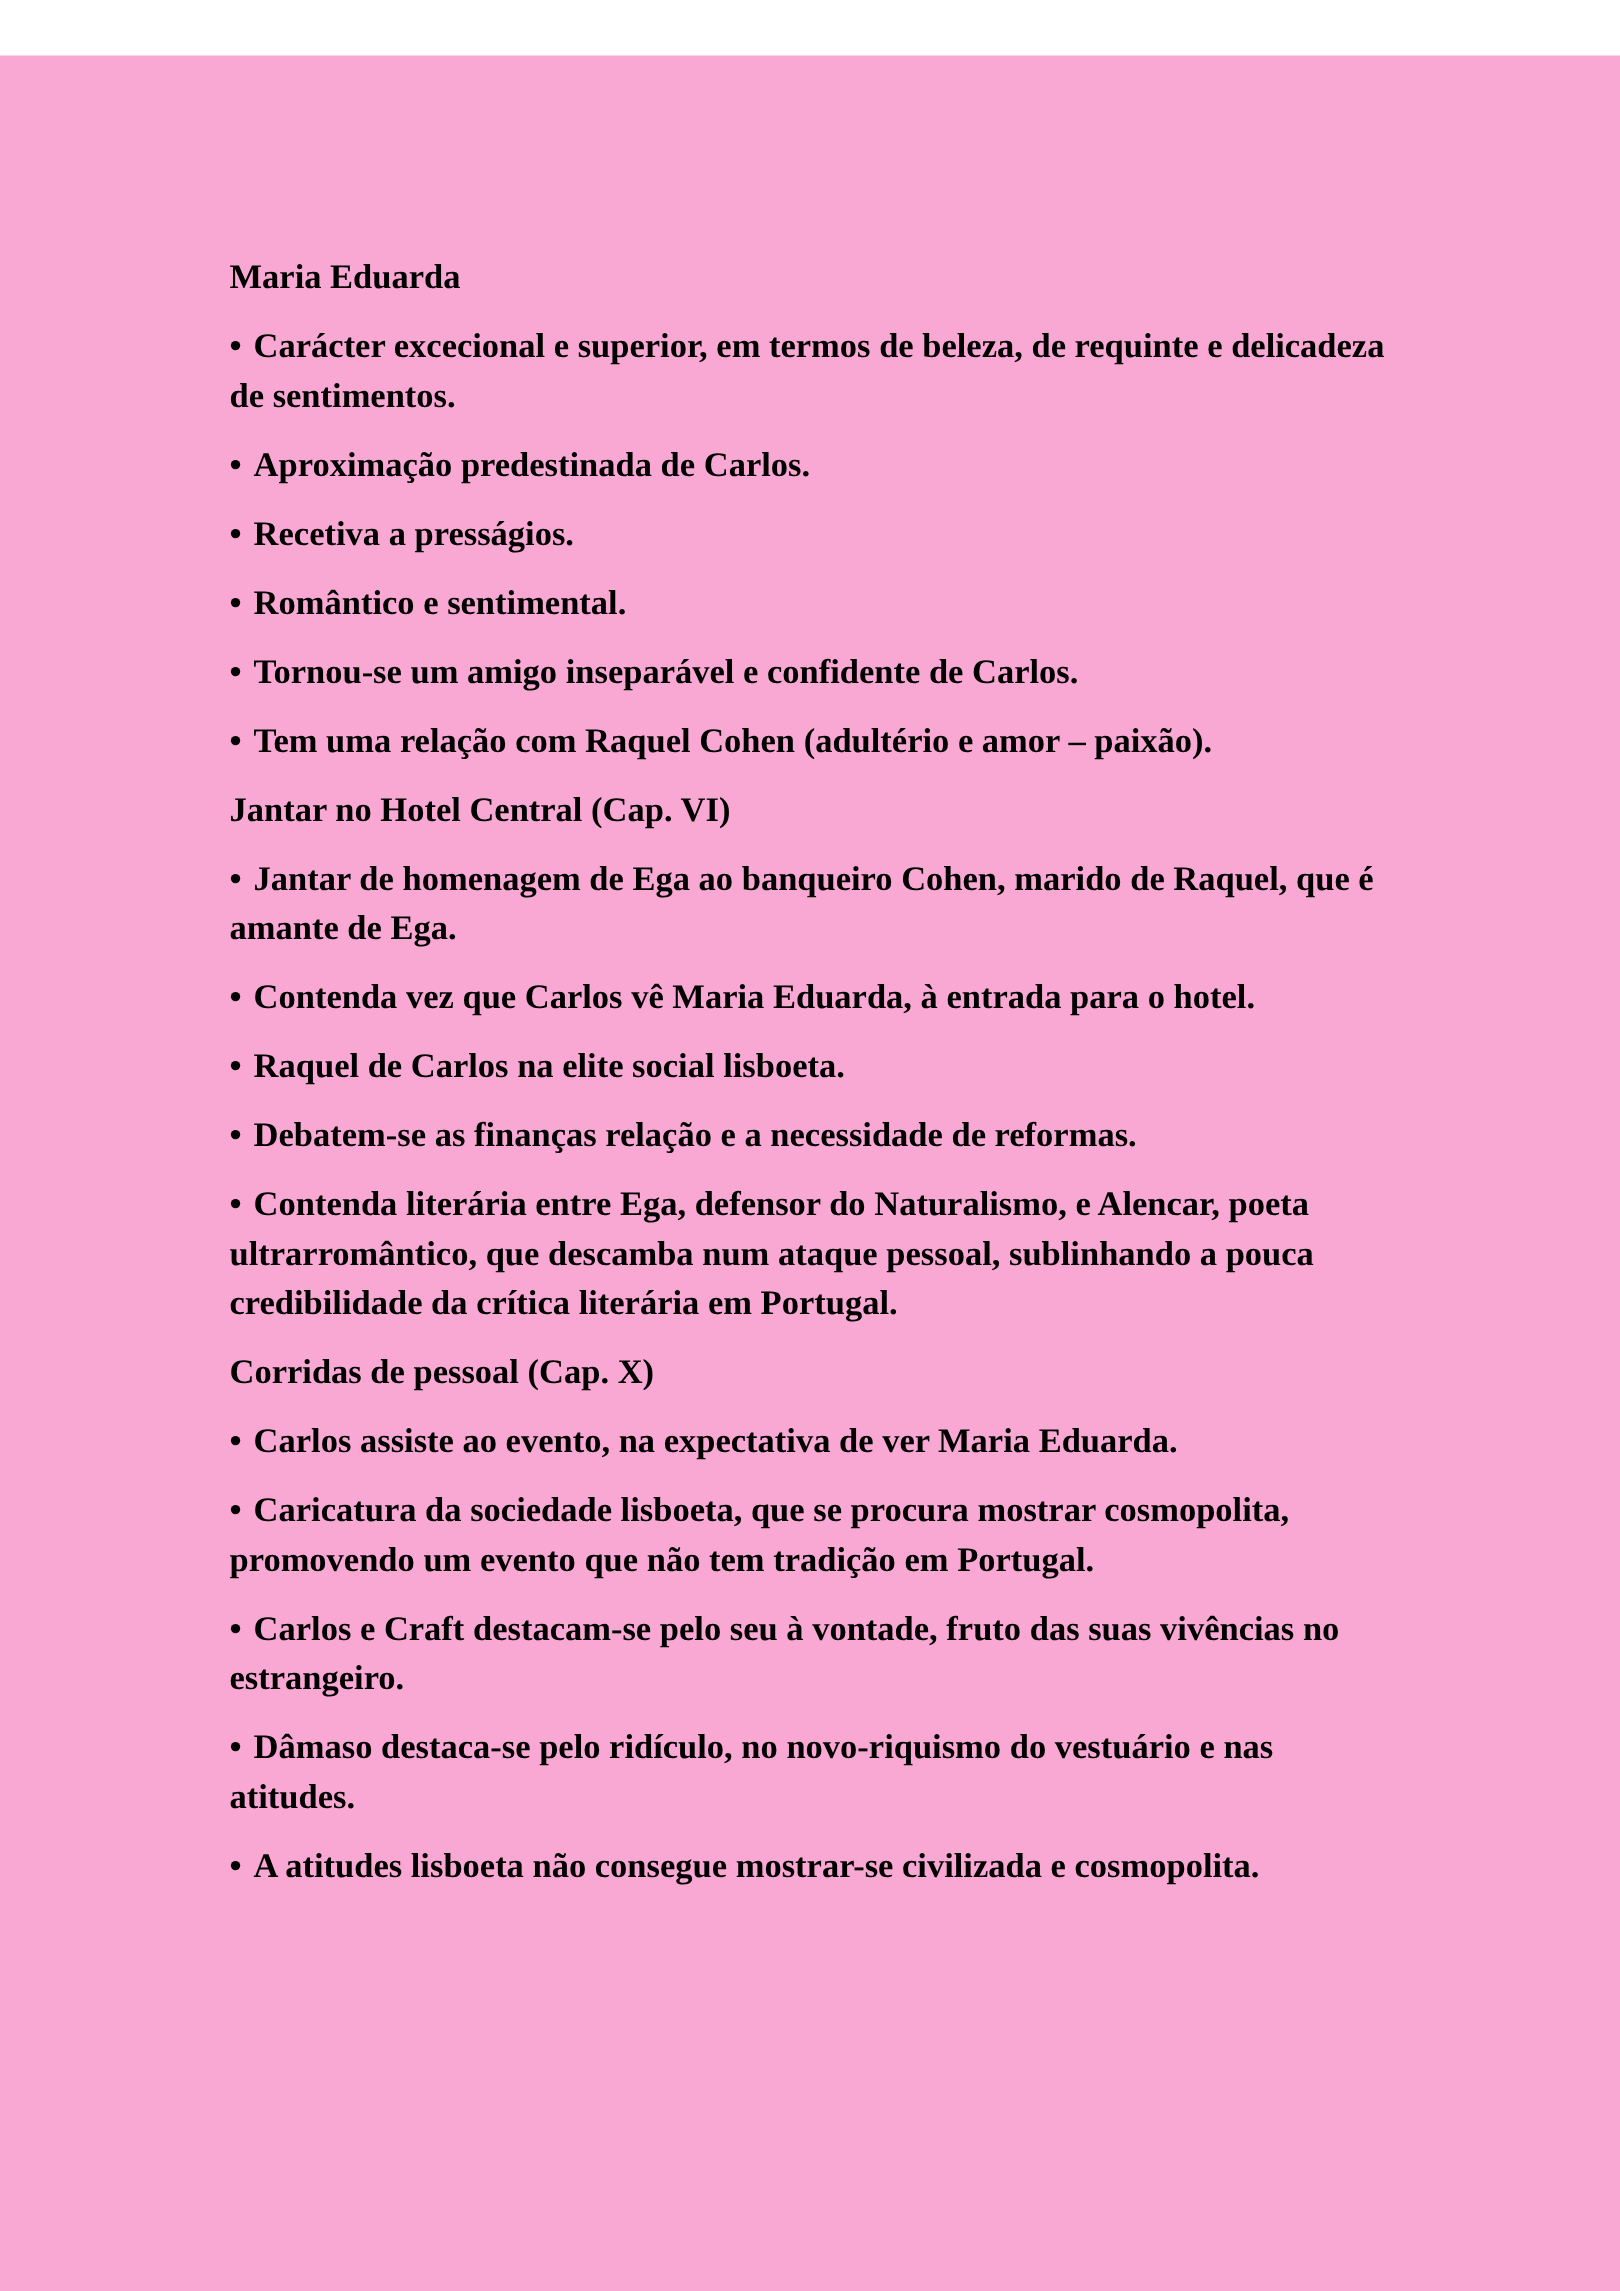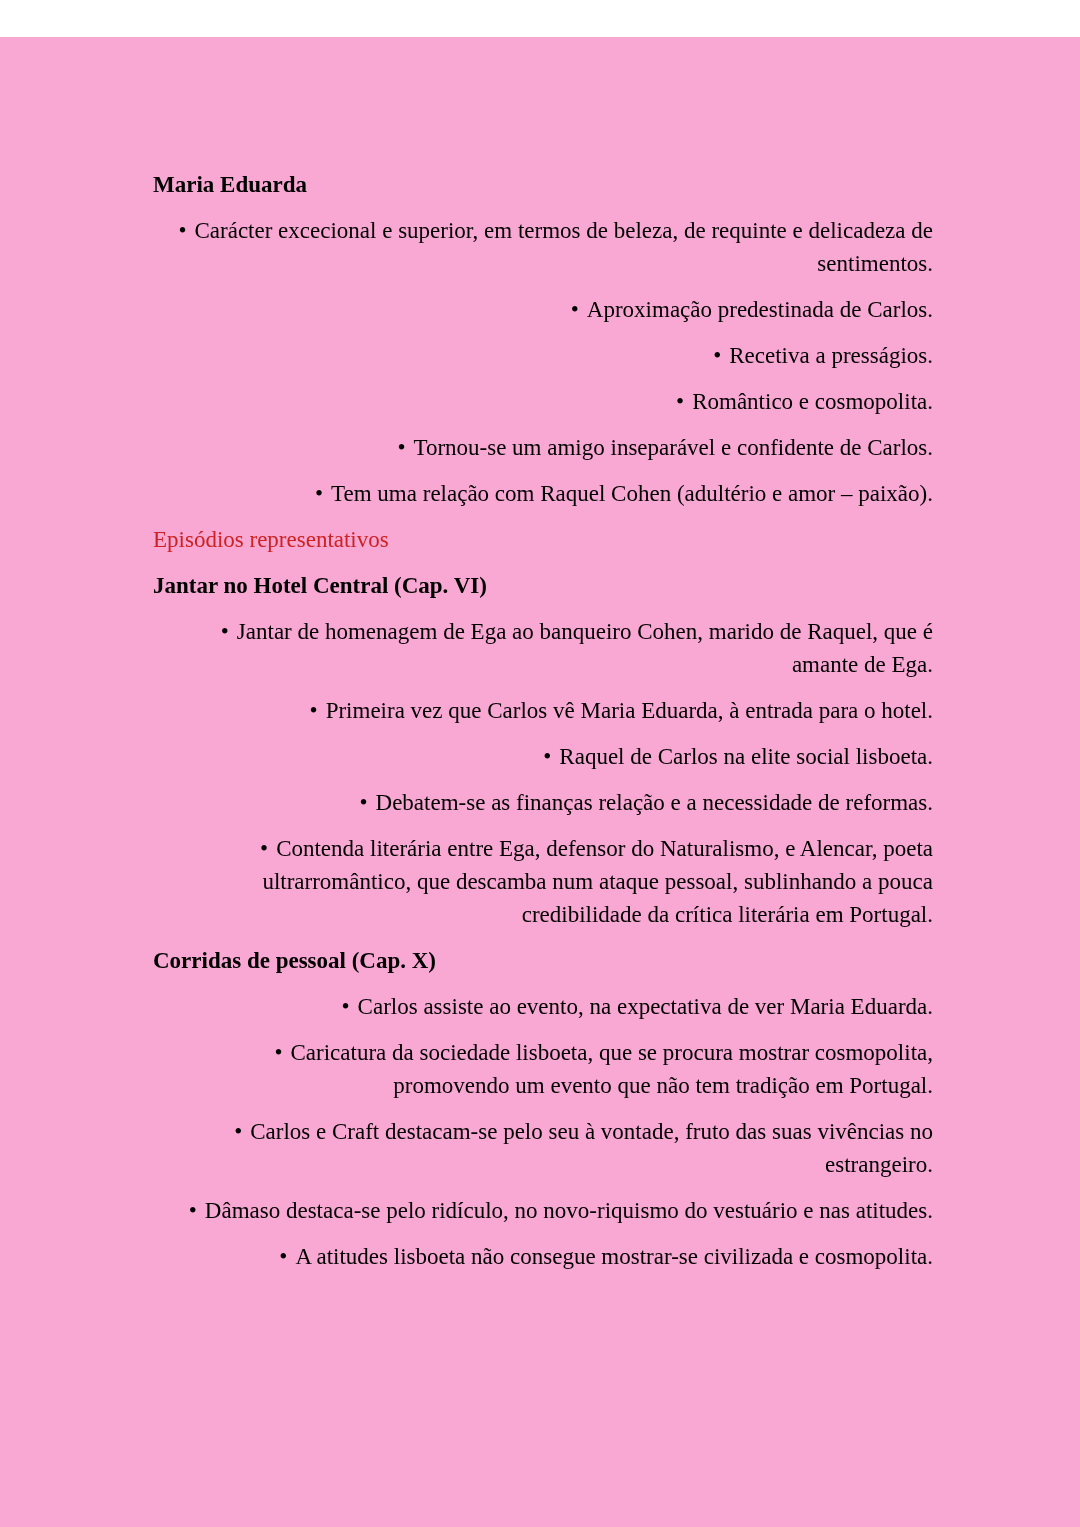--- a/index.html
+++ b/index.html
@@ -34,43 +34,41 @@
   }
   h3.heading {
     font-weight: bold;
     color: #000000;
   }
   h3.red-heading {
     font-weight: normal;
     color: #cc2222;
   }
   p.bullet {
-    font-weight: normal;
-    text-align: right;
+    font-weight: bold;
   }
   .glyph {
     margin-right: 8px;
   }
 </style>
 </head>
 <body>
 
 <div class="page">
   <div class="content" id="doc-content">
       <h3 class="heading">Maria Eduarda</h3>
       <p class="bullet"><span class="glyph">•</span><span>Carácter excecional e superior, em termos de beleza, de requinte e delicadeza de sentimentos.</span></p>
       <p class="bullet"><span class="glyph">•</span><span>Aproximação predestinada de Carlos.</span></p>
       <p class="bullet"><span class="glyph">•</span><span>Recetiva a presságios.</span></p>
-      <p class="bullet"><span class="glyph">•</span><span>Romântico e cosmopolita.</span></p>
+      <p class="bullet"><span class="glyph">•</span><span>Romântico e sentimental.</span></p>
       <p class="bullet"><span class="glyph">•</span><span>Tornou-se um amigo inseparável e confidente de Carlos.</span></p>
       <p class="bullet"><span class="glyph">•</span><span>Tem uma relação com Raquel Cohen (adultério e amor – paixão).</span></p>
-      <h3 class="red-heading">Episódios representativos</h3>
       <h3 class="heading">Jantar no Hotel Central (Cap. VI)</h3>
       <p class="bullet"><span class="glyph">•</span><span>Jantar de homenagem de Ega ao banqueiro Cohen, marido de Raquel, que é amante de Ega.</span></p>
-      <p class="bullet"><span class="glyph">•</span><span>Primeira vez que Carlos vê Maria Eduarda, à entrada para o hotel.</span></p>
+      <p class="bullet"><span class="glyph">•</span><span>Contenda vez que Carlos vê Maria Eduarda, à entrada para o hotel.</span></p>
       <p class="bullet"><span class="glyph">•</span><span>Raquel de Carlos na elite social lisboeta.</span></p>
       <p class="bullet"><span class="glyph">•</span><span>Debatem-se as finanças relação e a necessidade de reformas.</span></p>
       <p class="bullet"><span class="glyph">•</span><span>Contenda literária entre Ega, defensor do Naturalismo, e Alencar, poeta ultrarromântico, que descamba num ataque pessoal, sublinhando a pouca credibilidade da crítica literária em Portugal.</span></p>
       <h3 class="heading">Corridas de pessoal (Cap. X)</h3>
       <p class="bullet"><span class="glyph">•</span><span>Carlos assiste ao evento, na expectativa de ver Maria Eduarda.</span></p>
       <p class="bullet"><span class="glyph">•</span><span>Caricatura da sociedade lisboeta, que se procura mostrar cosmopolita, promovendo um evento que não tem tradição em Portugal.</span></p>
       <p class="bullet"><span class="glyph">•</span><span>Carlos e Craft destacam-se pelo seu à vontade, fruto das suas vivências no estrangeiro.</span></p>
       <p class="bullet"><span class="glyph">•</span><span>Dâmaso destaca-se pelo ridículo, no novo-riquismo do vestuário e nas atitudes.</span></p>
       <p class="bullet"><span class="glyph">•</span><span>A atitudes lisboeta não consegue mostrar-se civilizada e cosmopolita.</span></p>
     </div>

